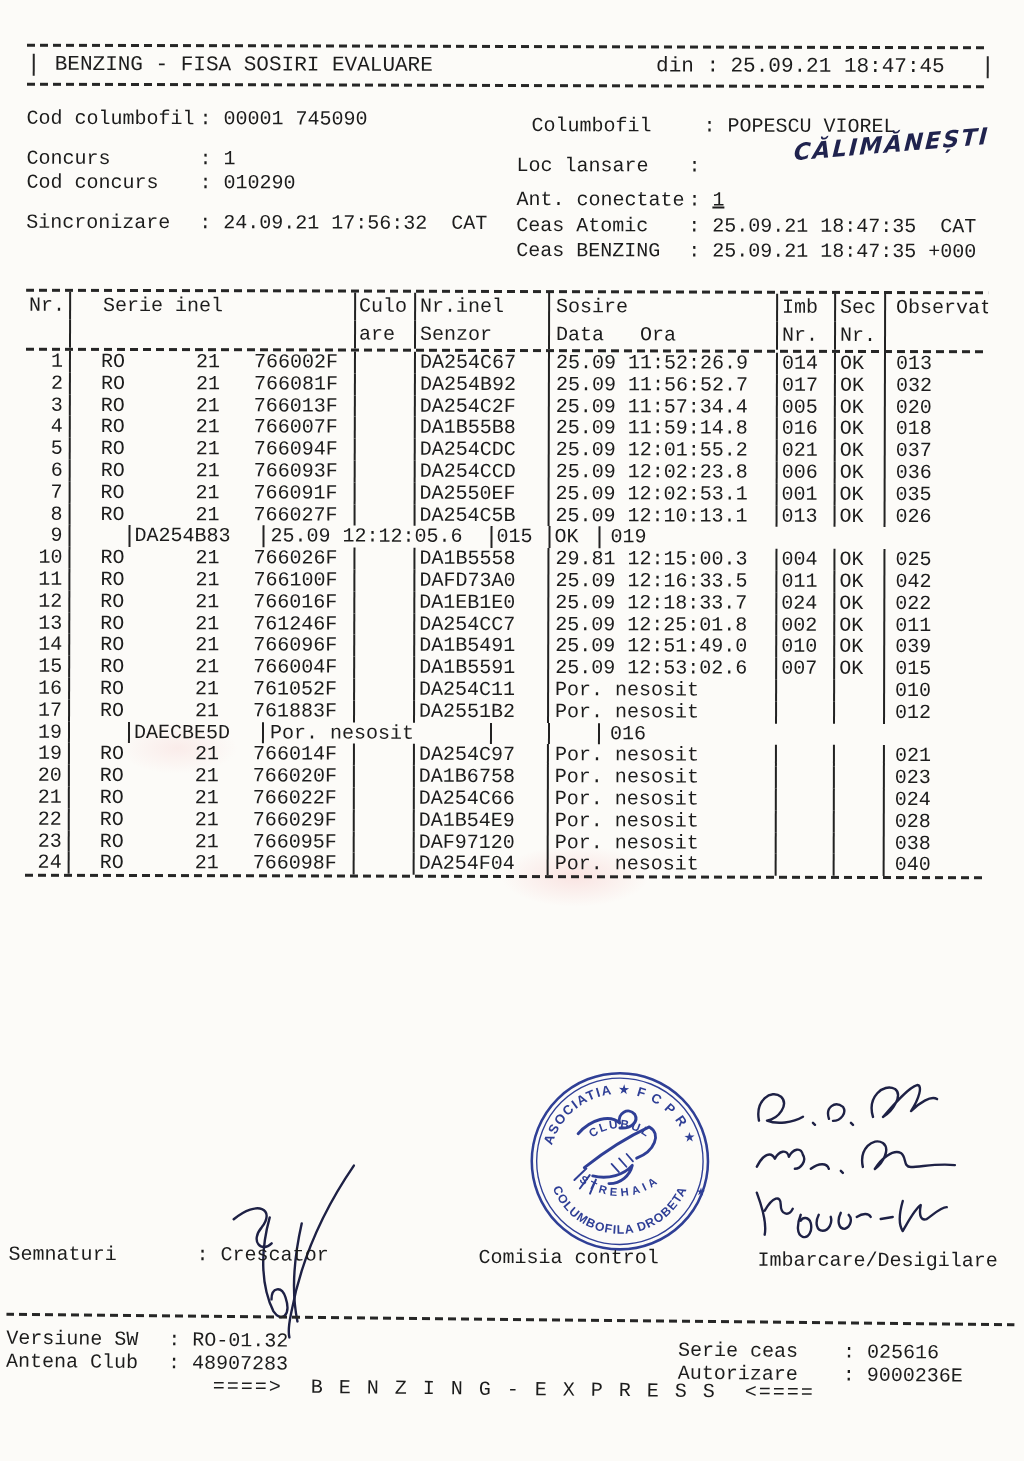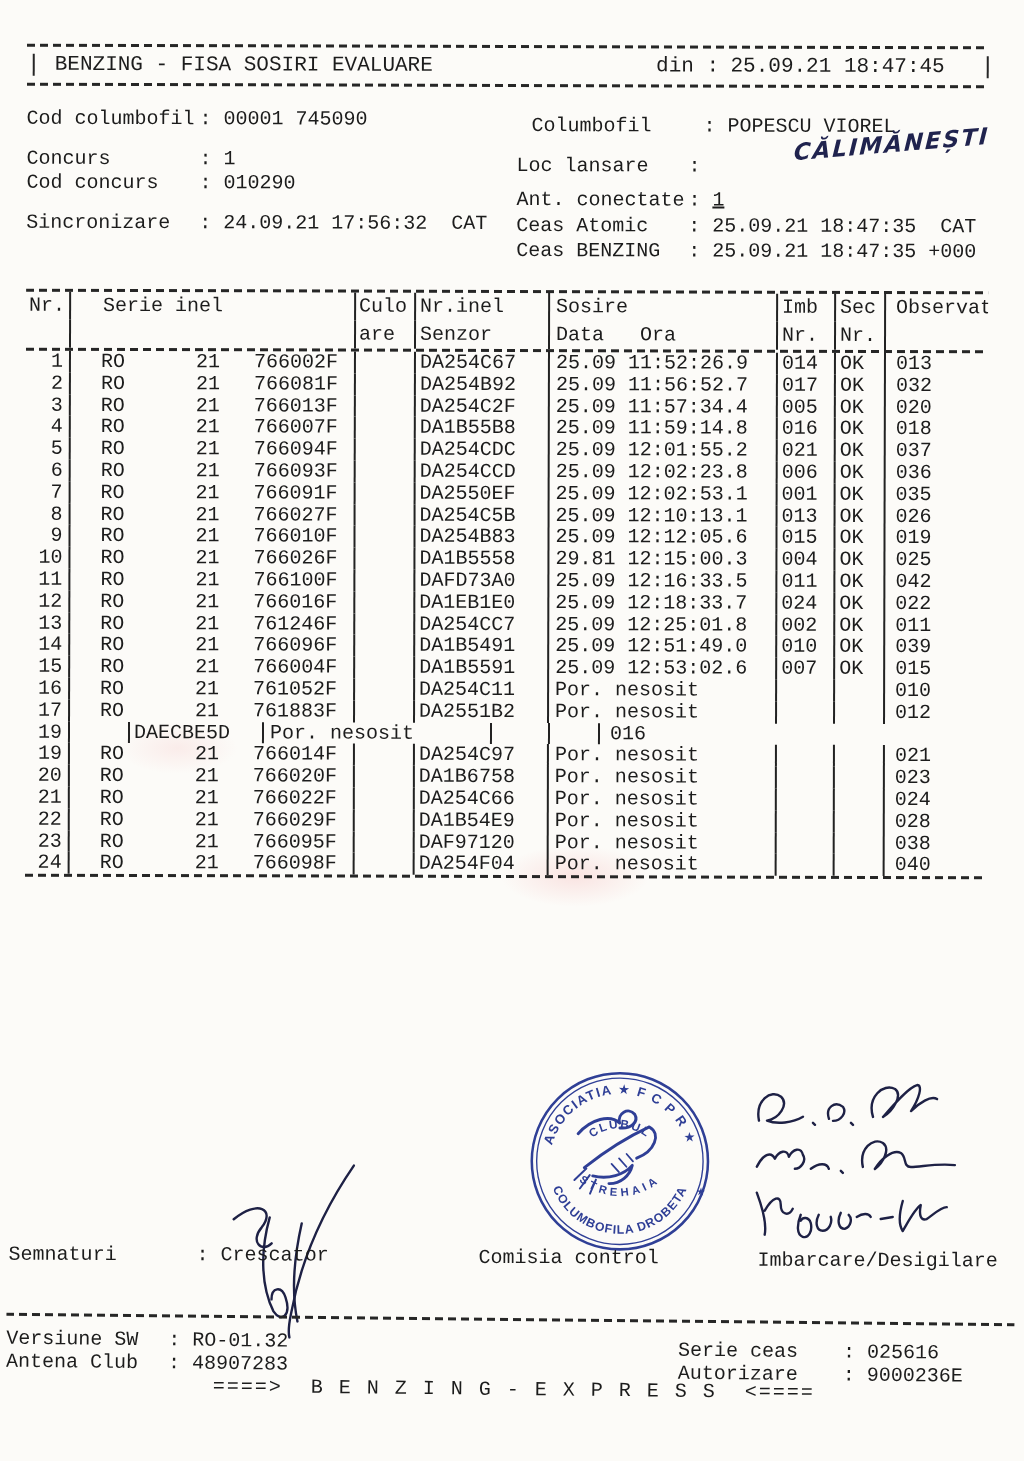--- a/index.html
+++ b/index.html
@@ -197,21 +197,20 @@
         <div class="c col-culo"></div>
         <div class="c col-senzor">DA254C5B</div>
         <div class="c col-sosire">25.09 12:10:13.1</div>
         <div class="c col-imb">013</div>
         <div class="c col-sec">OK</div>
         <div class="c col-obs">026</div>
       </div>
 
       <div class="trow">
         <div class="c col-nr">9</div>
-        <div class="c col-serie"><span class="sp-country">RO</span><span class="sp-year">21</span><span>766010F</span></div>
         <div class="c col-culo"></div>
         <div class="c col-senzor">DA254B83</div>
         <div class="c col-sosire">25.09 12:12:05.6</div>
         <div class="c col-imb">015</div>
         <div class="c col-sec">OK</div>
         <div class="c col-obs">019</div>
       </div>
 
       <div class="trow">
         <div class="c col-nr">10</div>

